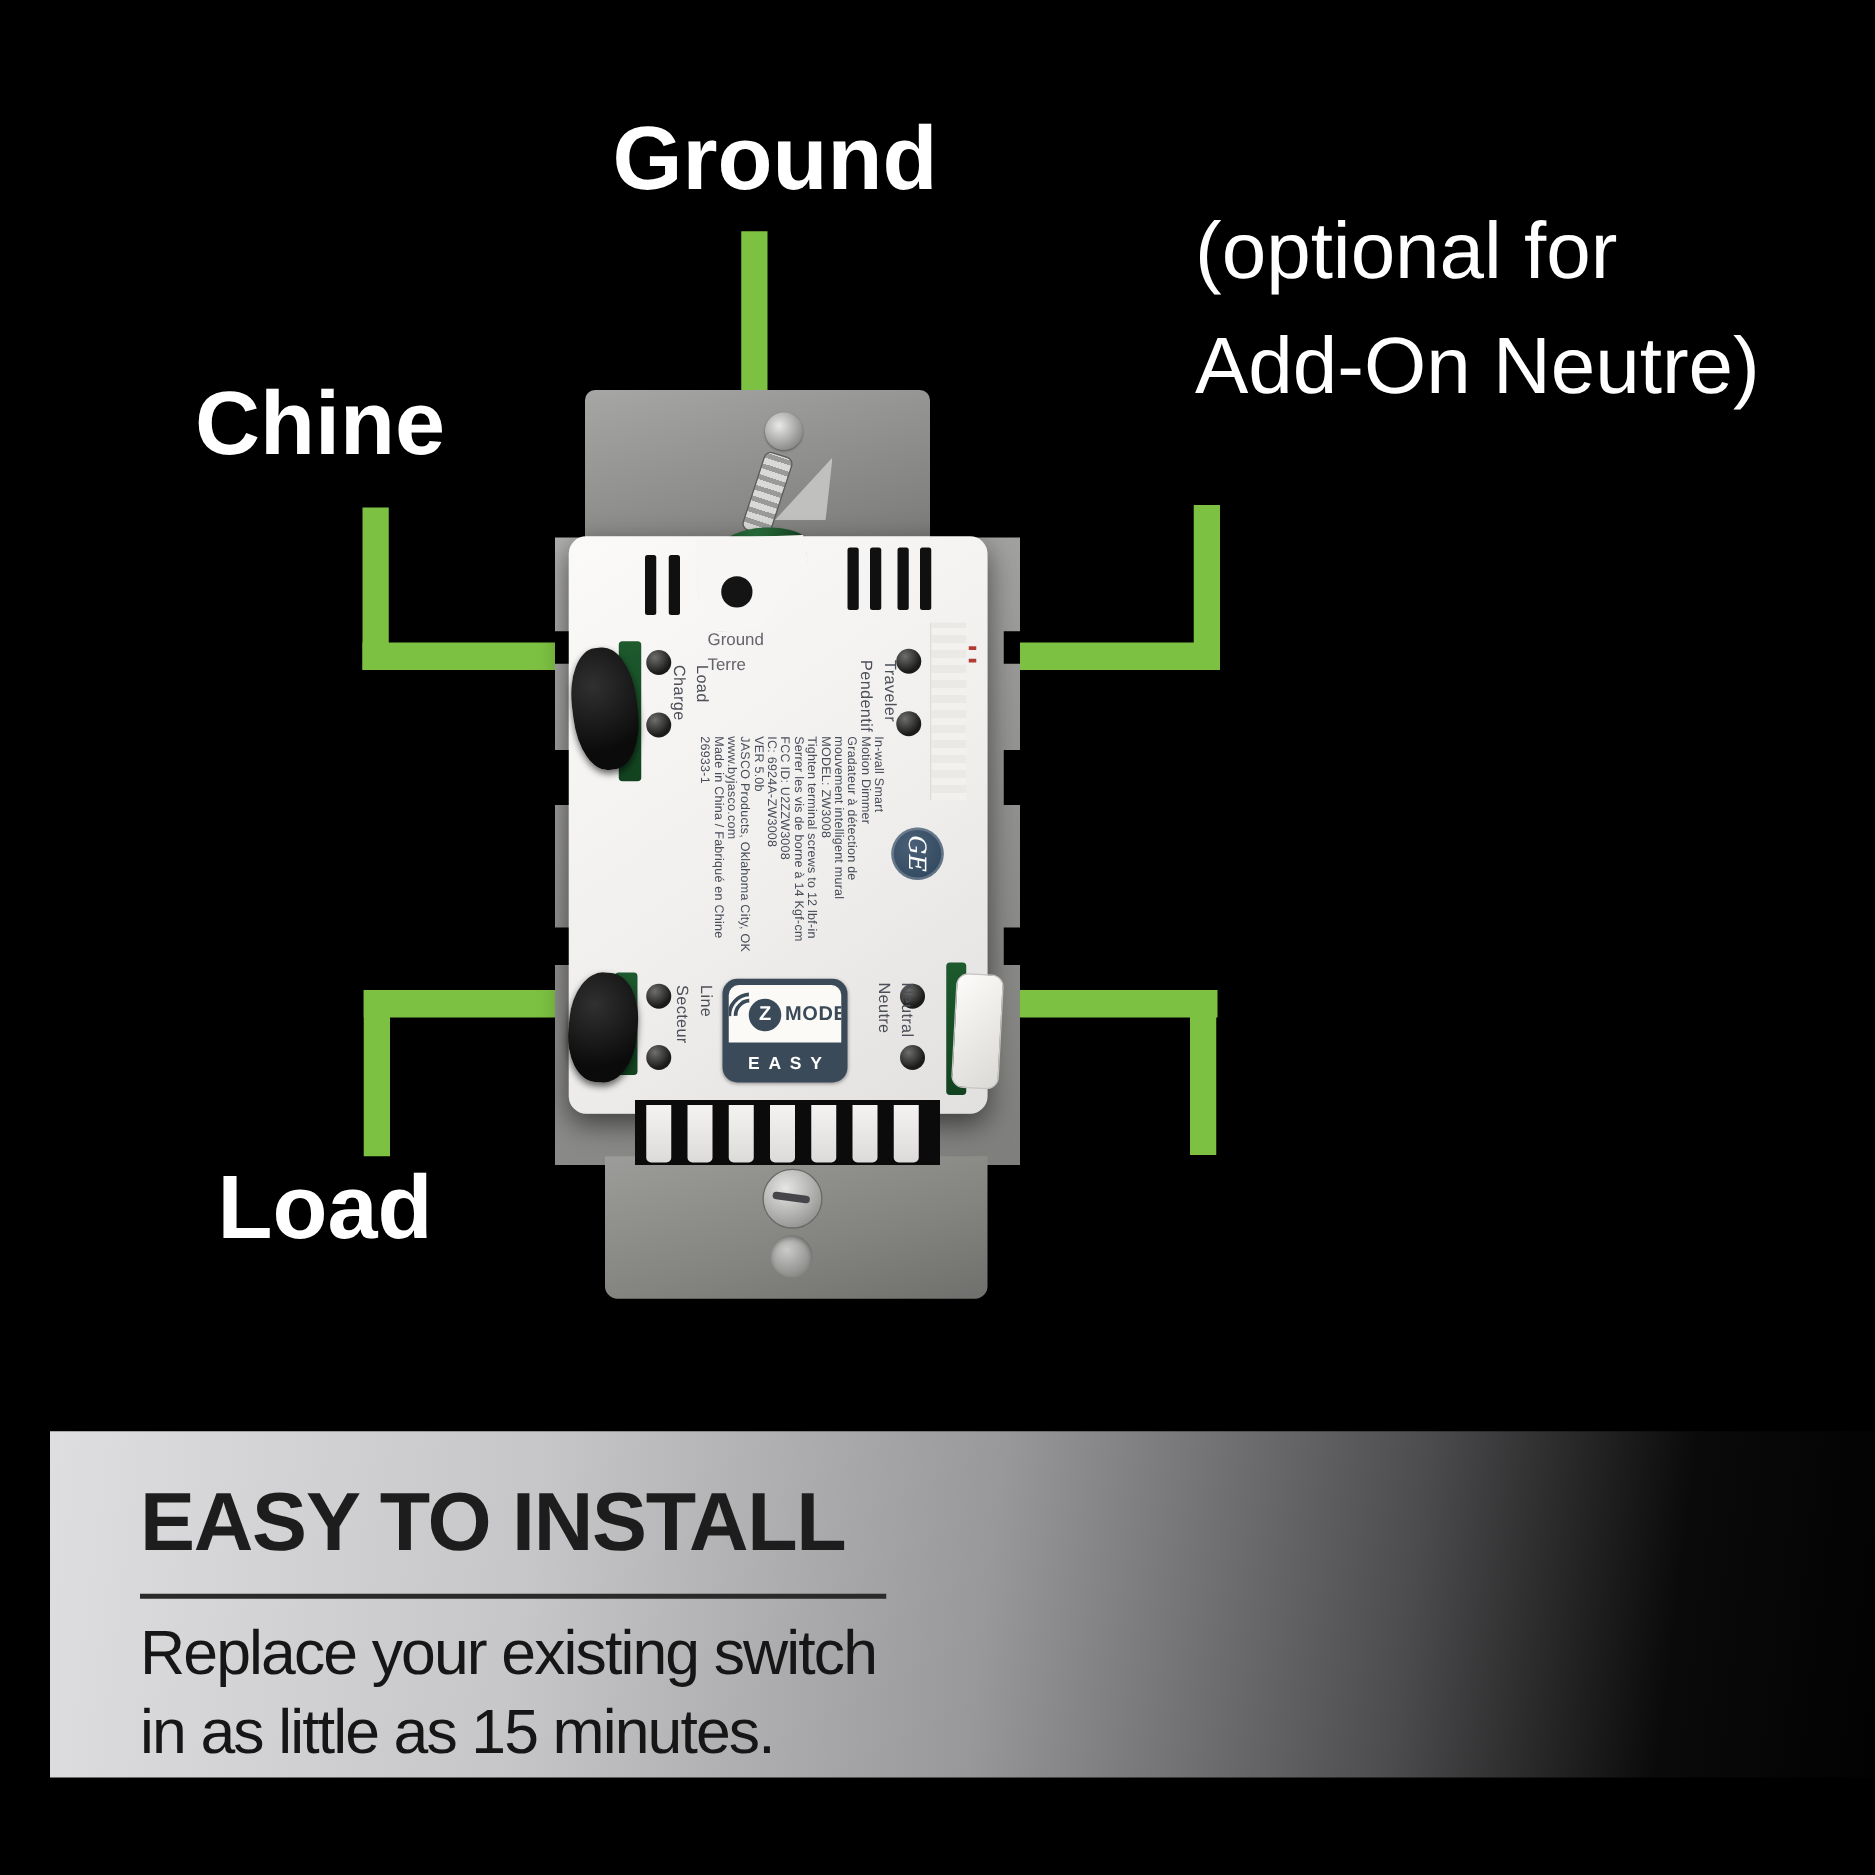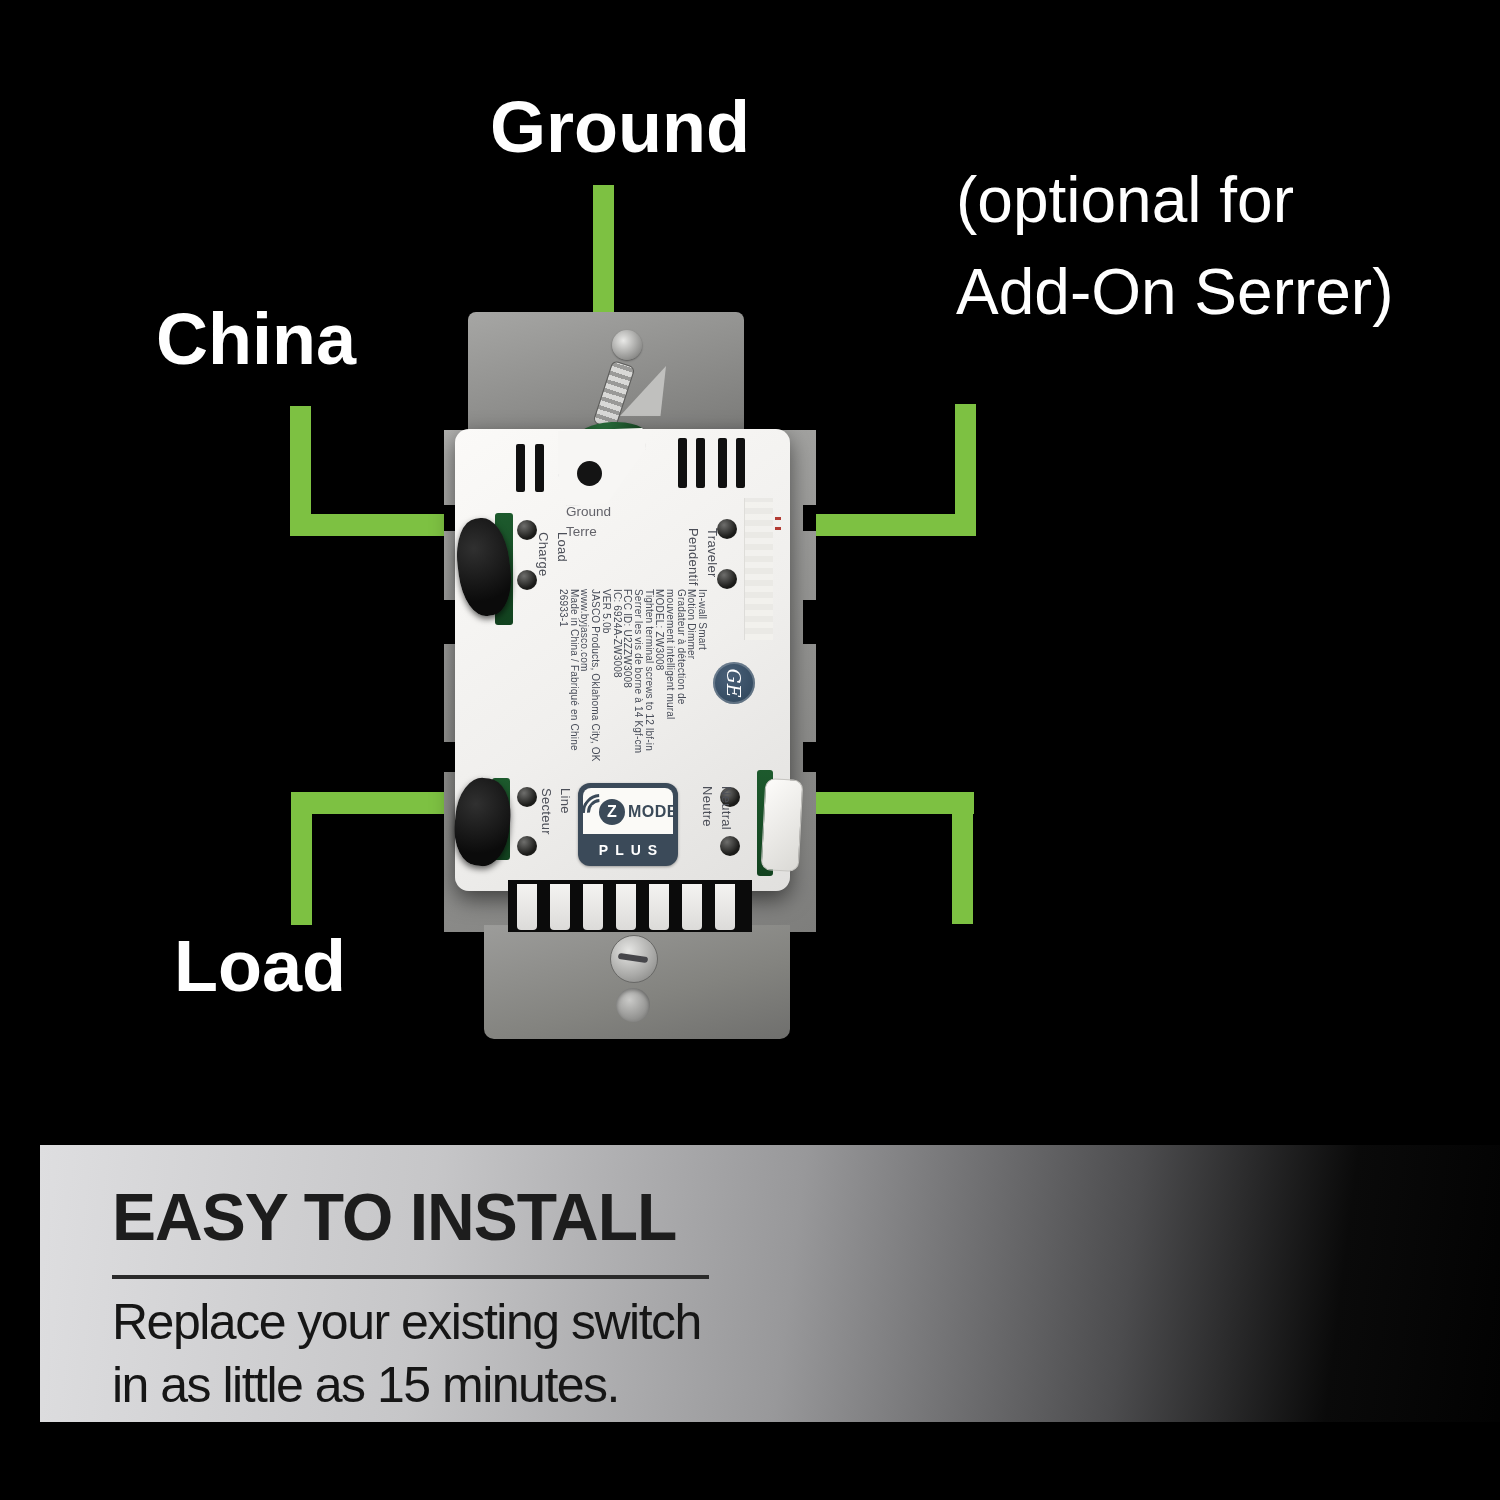--- a/index.html
+++ b/index.html
@@ -104,25 +104,25 @@
   .banner-body{position:absolute;left:72px;top:146px;font-size:50px;color:#161616;line-height:1.26;
         letter-spacing:-1.5px;white-space:pre-line;}
 </style>
 </head>
 <body>
 
 <div class="stage">
 
   <div class="callout" style="left:490px;top:90px;">Ground</div>
 
-  <div class="callout" style="left:156px;top:302px;">China</div>
+  <div class="callout" style="left:156px;top:302px;">Chine</div>
 
   <div class="callout" style="left:956px;top:144px;">
     <div class="sub">(optional for
-Add-On Serrer)</div>
+Add-On Neutre)</div>
   </div>
 
   <div class="callout" style="left:174px;top:929px;">Load</div>
 
 
   <div class="gline" style="left:593px;top:185px;width:21px;height:247px;"></div>
   <div class="gline" style="left:290px;top:406px;width:21px;height:130px;"></div>
   <div class="gline" style="left:290px;top:514px;width:190px;height:22px;"></div>
   <div class="gline" style="left:955px;top:404px;width:21px;height:132px;"></div>
   <div class="gline" style="left:785px;top:514px;width:191px;height:22px;"></div>
@@ -196,21 +196,21 @@
     <span>GE</span>
   </div>
 
   <div class="zwave abs">
     <div class="zwave-top">
       <div class="zwave-wave w1"></div>
       <div class="zwave-wave w2"></div>
       <div class="zwave-zc">Z</div>
       <div class="zwave-word">MODEL</div>
     </div>
-    <div class="zwave-plus">PLUS</div>
+    <div class="zwave-plus">EASY</div>
   </div>
 
   <div class="pcb" style="left:492px;top:778px;width:18px;height:82px;"></div>
   <div class="term-black" style="left:455px;top:778px;width:55px;height:88px;transform:rotate(5deg);"></div>
   <div class="screwdot" style="left:517px;top:787px;"></div>
   <div class="screwdot" style="left:517px;top:836px;"></div>
   <div class="vtext" style="left:536px;top:788px;height:110px;">Line
 Secteur</div>
 
   <div class="pcb" style="left:757px;top:770px;width:16px;height:106px;"></div>

